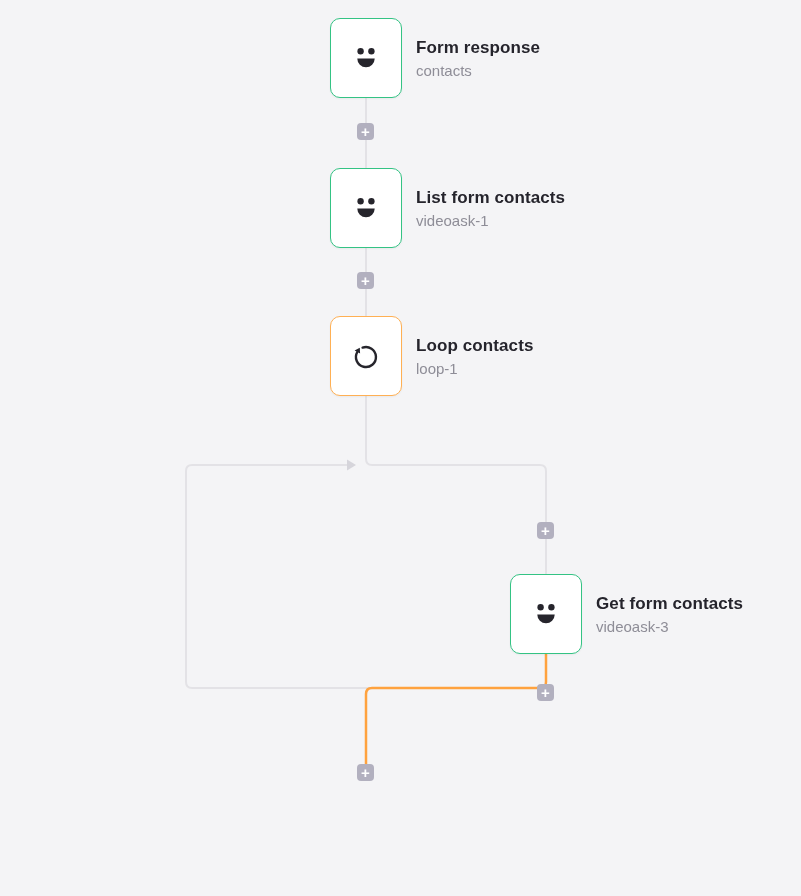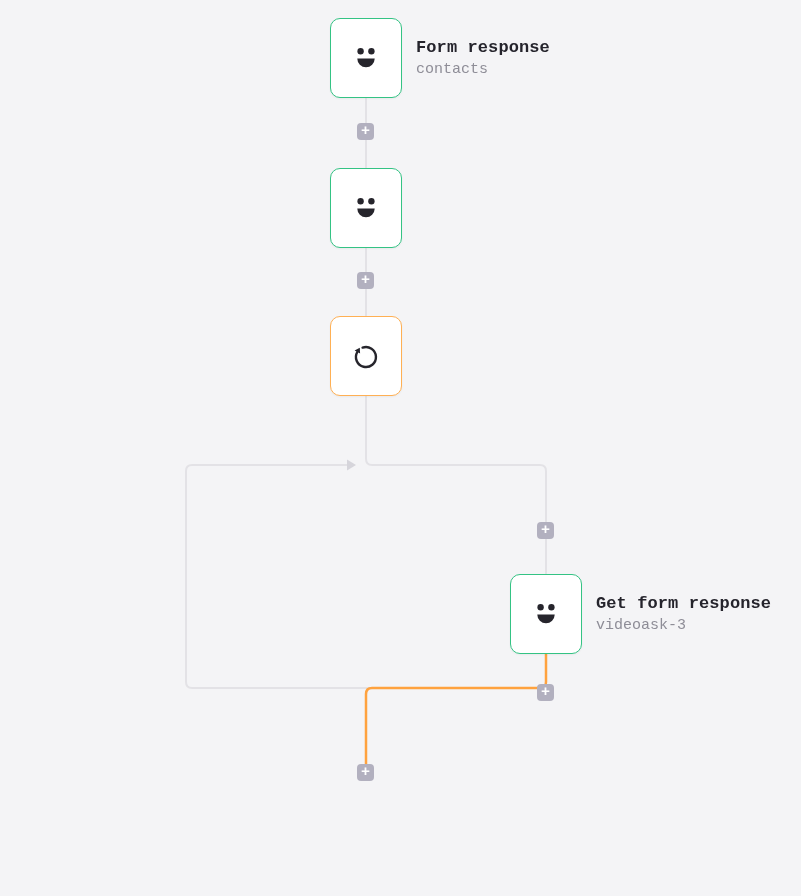--- a/index.html
+++ b/index.html
@@ -1,16 +1,16 @@
 <!DOCTYPE html>
 <html><head>
 <meta charset="utf-8">
 <style>
   html,body{margin:0;padding:0;background:#f4f4f6;font-family:"Liberation Sans",sans-serif;}
-  .canvas{position:relative;width:801px;height:896px;background:#f4f4f6;overflow:hidden;font-family:Liberation Mono, monospace;}
+  .canvas{position:relative;width:801px;height:896px;background:#f4f4f6;overflow:hidden;}
   .wires{position:absolute;left:0;top:0;pointer-events:none;}
   .node{
     position:absolute;width:72px;height:80px;box-sizing:border-box;
     background:#ffffff;border:1.5px solid #34c384;border-radius:10px;
     display:flex;align-items:center;justify-content:center;
     box-shadow:0 1px 2px rgba(30,30,40,0.05);cursor:pointer;
   }
   .n1{left:330px;top:18px}
   .n2{left:330px;top:168px}
   .n3{left:330px;top:316px}
@@ -67,41 +67,49 @@
 
   <div class="node n2" style="border-color: rgb(52, 195, 132);">
     <span class="icon">
       <svg width="40" height="40" viewBox="0 0 40 40" fill="#26252c">
         <circle cx="14.6" cy="13.2" r="3.2"></circle>
         <circle cx="25.4" cy="13.2" r="3.2"></circle>
         <path d="M11.3 20.6 A8.7 8.7 0 0 0 28.7 20.6 Z"></path>
       </svg>
     </span>
   </div>
+  <div class="label l2">
+    <div class="title">List form contacts</div>
+    <div class="subtitle">videoask-1</div>
+  </div>
 
   <div class="node n3" style="border-color: rgb(255, 176, 84);">
     <span class="icon">
       <svg width="40" height="40" viewBox="0 0 40 40">
         <path d="M16.6 11.6 A10 10 0 1 1 11.3 16.0" fill="none" stroke="#26252c" stroke-width="2.4" stroke-linecap="round"></path>
         <polygon points="13.8,11.7 14.1,17.6 8.6,14.4" fill="#26252c"></polygon>
       </svg>
     </span>
+  </div>
+  <div class="label l3">
+    <div class="title">Loop contacts</div>
+    <div class="subtitle">loop-1</div>
   </div>
 
   <div class="node n4" style="border-color: rgb(52, 195, 132);">
     <span class="icon">
       <svg width="40" height="40" viewBox="0 0 40 40" fill="#26252c">
         <circle cx="14.6" cy="13.2" r="3.2"></circle>
         <circle cx="25.4" cy="13.2" r="3.2"></circle>
         <path d="M11.3 20.6 A8.7 8.7 0 0 0 28.7 20.6 Z"></path>
       </svg>
     </span>
   </div>
   <div class="label l4">
-    <div class="title">Get form response</div>
+    <div class="title">Get form contacts</div>
     <div class="subtitle">videoask-3</div>
   </div>
 
   <div class="plus p1" style="background: rgb(178, 176, 191);">
     <span>+</span>
   </div>
   <div class="plus p2" style="background: rgb(178, 176, 191);">
     <span>+</span>
   </div>
   <div class="plus p3" style="background: rgb(178, 176, 191);">

